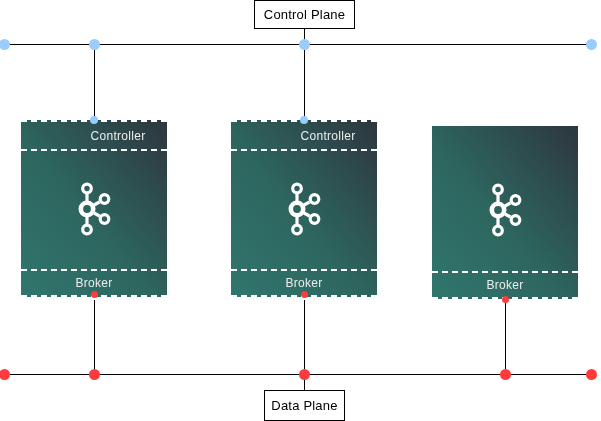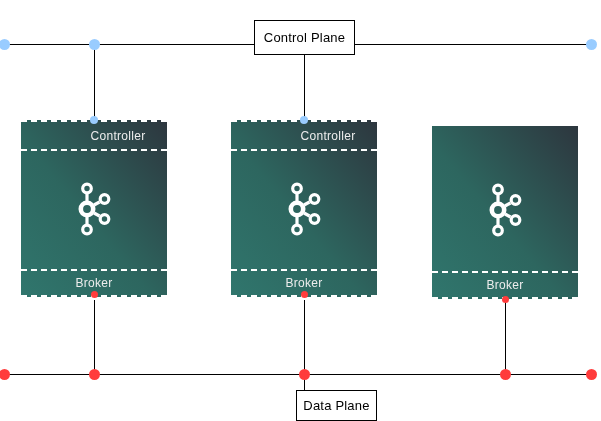--- a/index.html
+++ b/index.html
@@ -61,24 +61,24 @@
   <div class="dot blue" style="left:88.5px;top:38.5px;width:11px;height:11px;"></div>
   <div class="dot blue" style="left:298.5px;top:38.5px;width:11px;height:11px;"></div>
   <div class="dot blue" style="left:585.5px;top:38.5px;width:11px;height:11px;"></div>
 
   <div class="dot red" style="left:-1.5px;top:368.5px;width:11px;height:11px;"></div>
   <div class="dot red" style="left:88.5px;top:368.5px;width:11px;height:11px;"></div>
   <div class="dot red" style="left:298.5px;top:368.5px;width:11px;height:11px;"></div>
   <div class="dot red" style="left:499.5px;top:368.5px;width:11px;height:11px;"></div>
   <div class="dot red" style="left:585.5px;top:368.5px;width:11px;height:11px;"></div>
 
-  <div class="plane-box" style="left:254px;top:0;width:101px;height:35px;margin-top:20px;">
+  <div class="plane-box" style="left:254px;top:0;width:101px;height:29px;">
     <span>Control Plane</span>
   </div>
-  <div class="plane-box" style="left:264px;top:390px;width:81px;height:31px;margin-left:32px;">
+  <div class="plane-box" style="left:264px;top:390px;width:81px;height:31px;">
     <span>Data Plane</span>
   </div>
 
   <div class="node no-top" style="left:18px;top:120px;width:152px;height:180px;">
     <div class="strip controller">
       <span>Controller</span>
     </div>
     <div class="logo">
       <svg width="40" height="62" viewBox="0 0 40 62">
         <g stroke="#ffffff" fill="none" stroke-linecap="butt">

